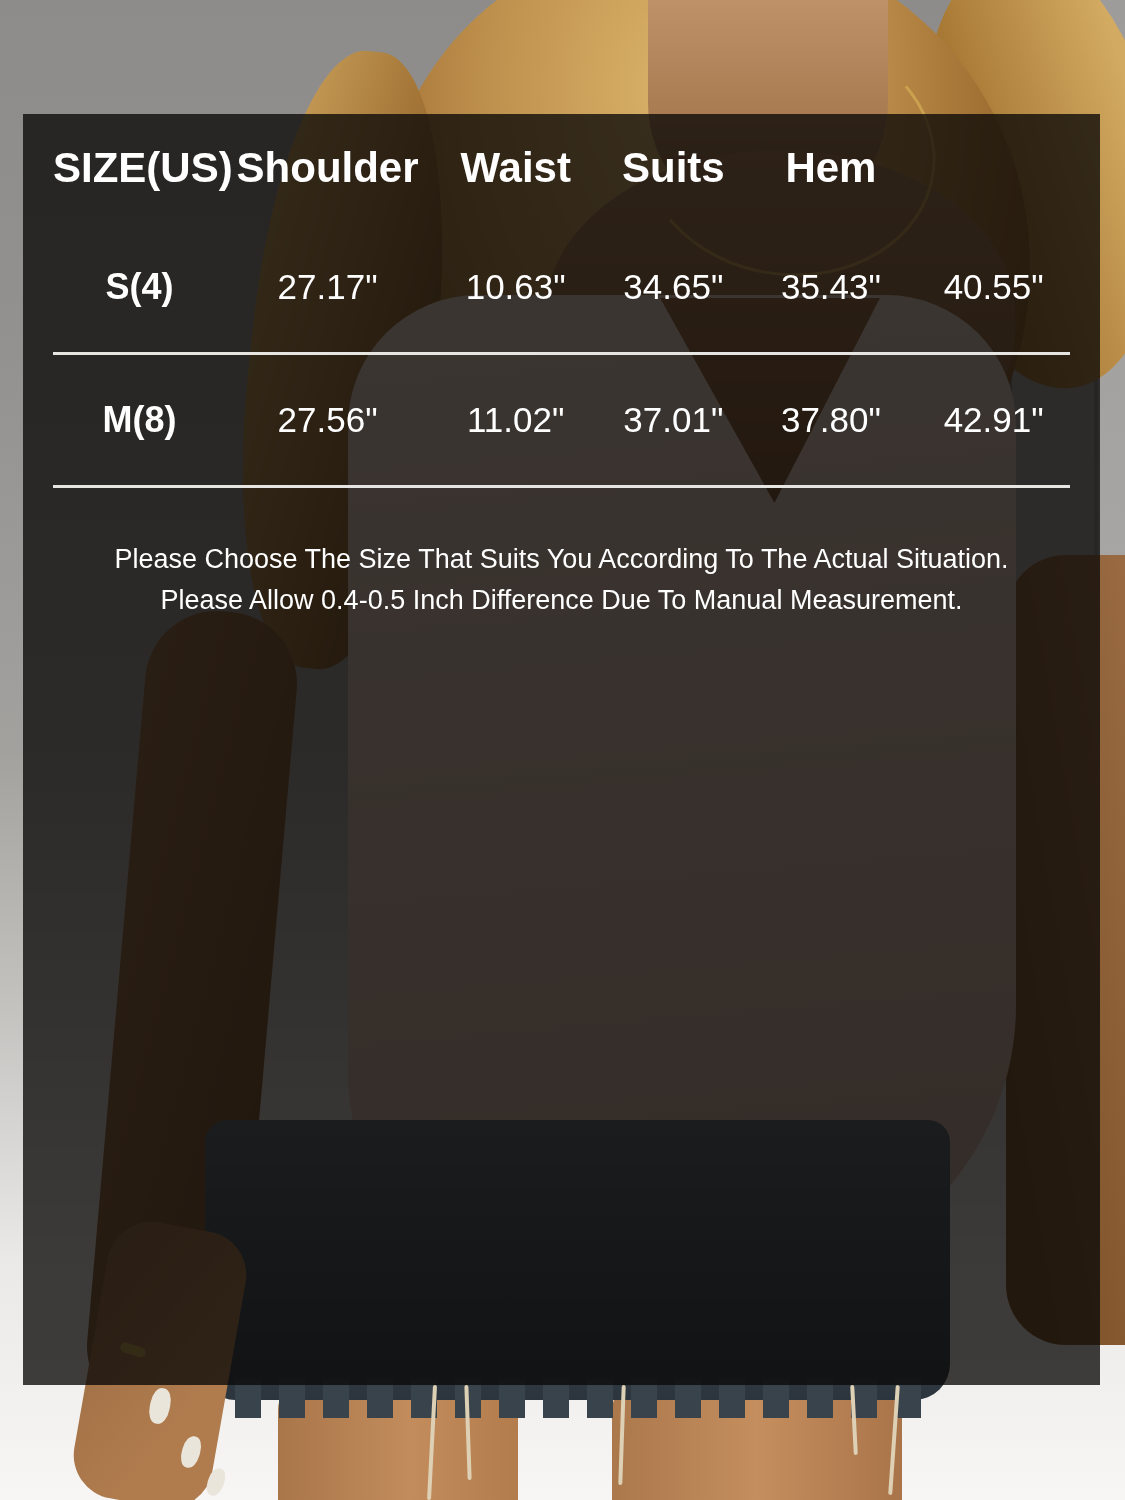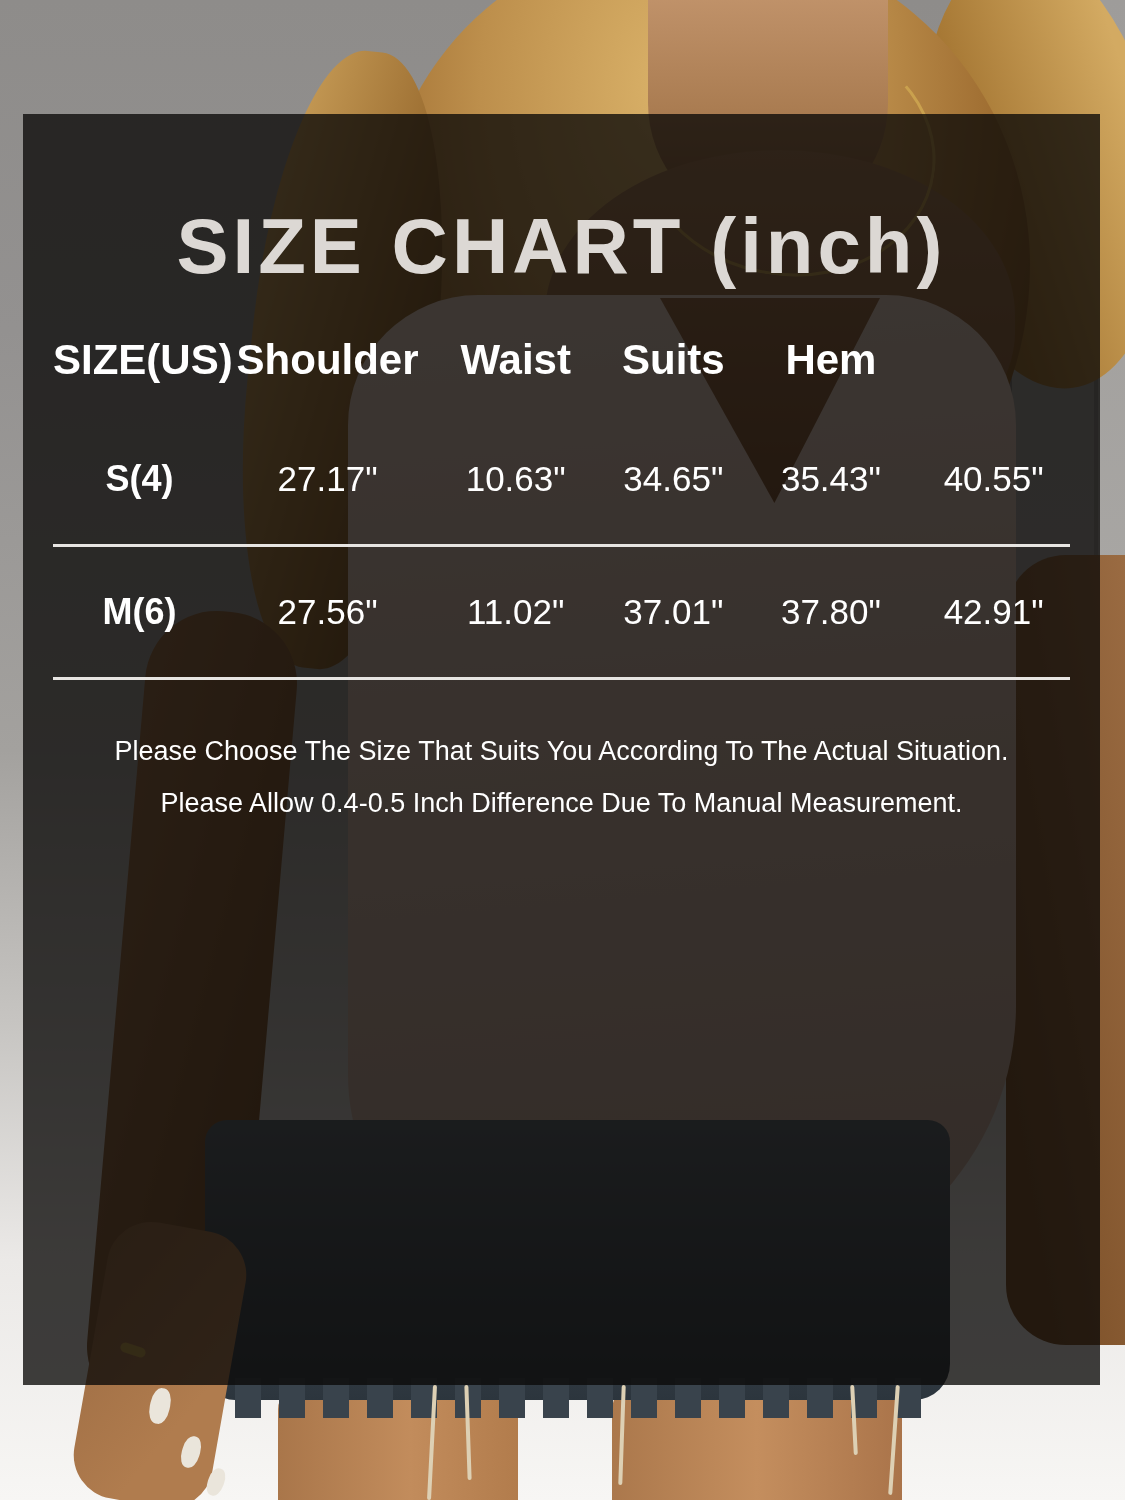--- a/index.html
+++ b/index.html
@@ -83,21 +83,21 @@
     font-size:78px; font-weight:700; letter-spacing:4px; color:#dcd8d4; white-space:nowrap; }
 
   .size-table { width:100%; }
   .t-row { display:grid; grid-template-columns:17% 20% 17% 14% 17% 15%; align-items:center; }
   .t-row .cell { text-align:center; white-space:nowrap; }
   .t-row.header { height:108px; font-size:42px; font-weight:700; color:#ffffff; }
   .t-row.data { height:130px; border-bottom:3px solid #e7e5e2; font-size:35px; font-weight:500; color:#ffffff; }
   .t-row.data .cell.rowlabel { font-weight:700; font-size:36px; }
 
   .notes { margin-top:52px; text-align:center; color:#ffffff; font-size:27px; line-height:38px; font-weight:400; }
-  .notes p { margin:14px; }
+  .notes p { margin:3px; }
 </style>
 </head>
 <body>
 
 <div class="stage">
 
   <div class="photo">
     <div class="wall"></div>
     <div class="door-seam-a"></div>
     <div class="door-panel"></div>
@@ -128,42 +128,41 @@
     <div class="thread t5"></div>
 
     <div class="hand-left"></div>
     <div class="bracelet"></div>
     <div class="nail n1"></div>
     <div class="nail n2"></div>
     <div class="nail n3"></div>
   </div>
 
   <div class="overlay">
-    <h1 class="panel-title">SIZE CHART (inch)</h1>
 
     <div class="size-table">
       <div class="t-row header">
         <div class="cell">SIZE(US)</div>
         <div class="cell">Shoulder</div>
         <div class="cell">Waist</div>
         <div class="cell">Suits</div>
         <div class="cell">Hem</div>
       </div>
 
       <div class="t-row data">
         <div class="cell rowlabel">S(4)</div>
         <div class="cell">27.17"</div>
         <div class="cell">10.63"</div>
         <div class="cell">34.65"</div>
         <div class="cell">35.43"</div>
         <div class="cell">40.55"</div>
       </div>
 
       <div class="t-row data">
-        <div class="cell rowlabel">M(6)</div>
+        <div class="cell rowlabel">M(8)</div>
         <div class="cell">27.56"</div>
         <div class="cell">11.02"</div>
         <div class="cell">37.01"</div>
         <div class="cell">37.80"</div>
         <div class="cell">42.91"</div>
       </div>
 
 
 
     </div>

